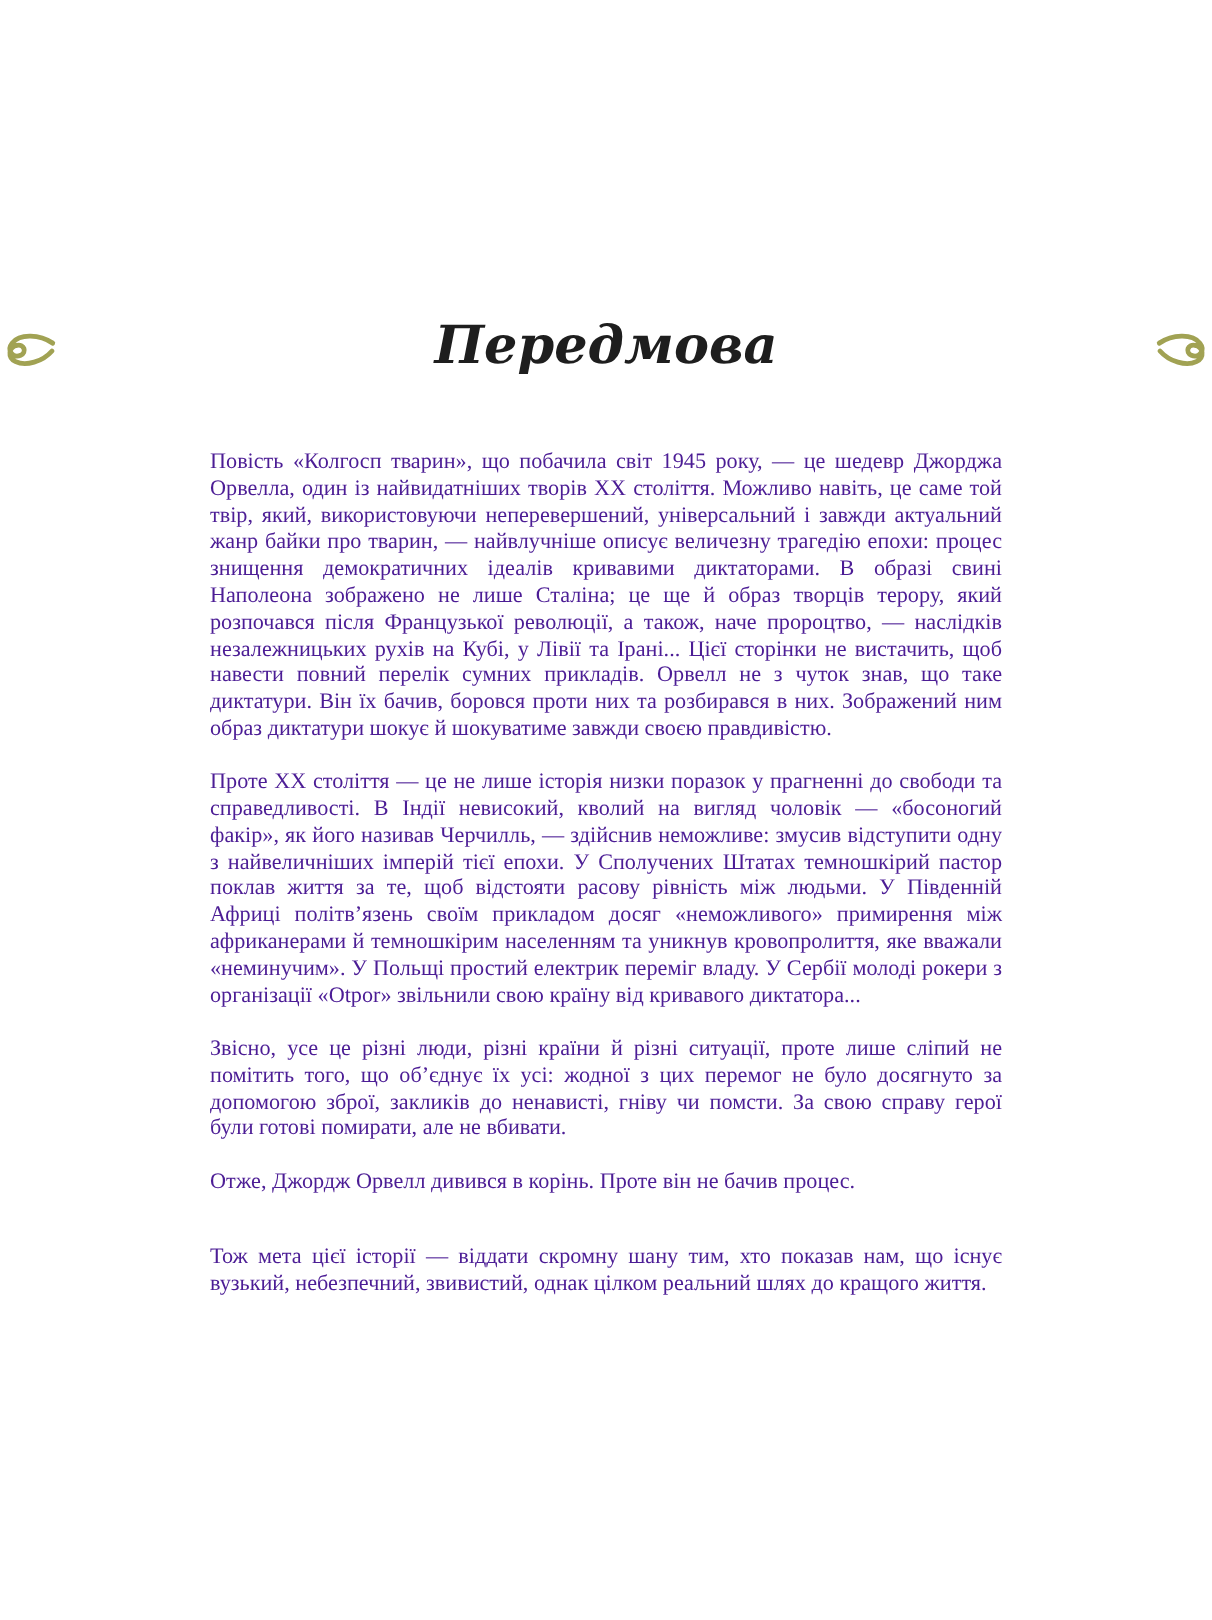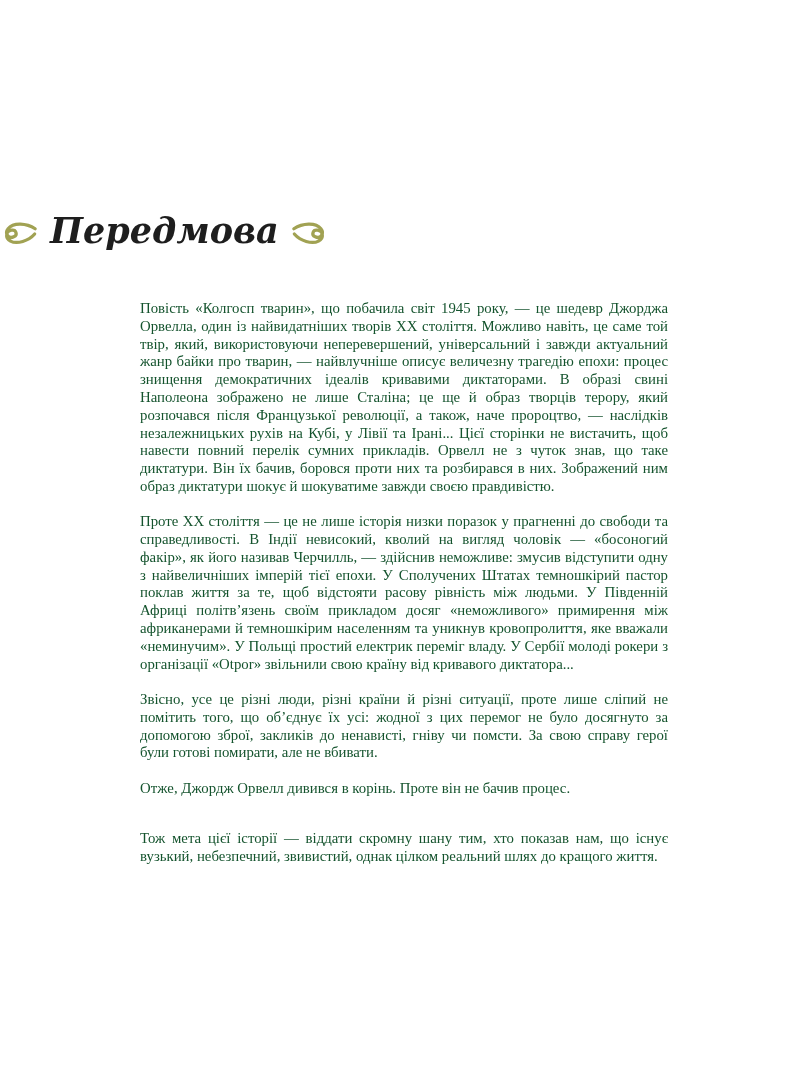--- a/index.html
+++ b/index.html
@@ -15,21 +15,21 @@
     overflow: hidden;
   }
   .title-row {
     position: absolute;
     top: 204px;
     left: 0;
     width: 808px;
     height: 58px;
     display: flex;
     align-items: center;
-    justify-content: flex-start;
+    justify-content: space-between;
     gap: 12px;
   }
   .page-title {
     font-family: "DejaVu Serif", serif;
     font-style: italic;
     font-weight: 700;
     font-size: 35px;
     color: #1e1e1e;
     line-height: 1;
     padding-bottom: 6px;
@@ -43,21 +43,21 @@
     transform: scaleX(-1);
   }
   .text-block {
     position: absolute;
     left: 140px;
     top: 300px;
     width: 528px;
     font-family: "Liberation Serif", serif;
     font-size: 14.8px;
     line-height: 17.8px;
-    color: #14532d;
+    color: #4c1d95;
     text-align: justify;
   }
   .text-block p {
     margin: 0 0 17.5px 0;
   }
   .text-block p:last-child {
     margin-bottom: 0;
     margin-top: 33px;
   }
 </style>

